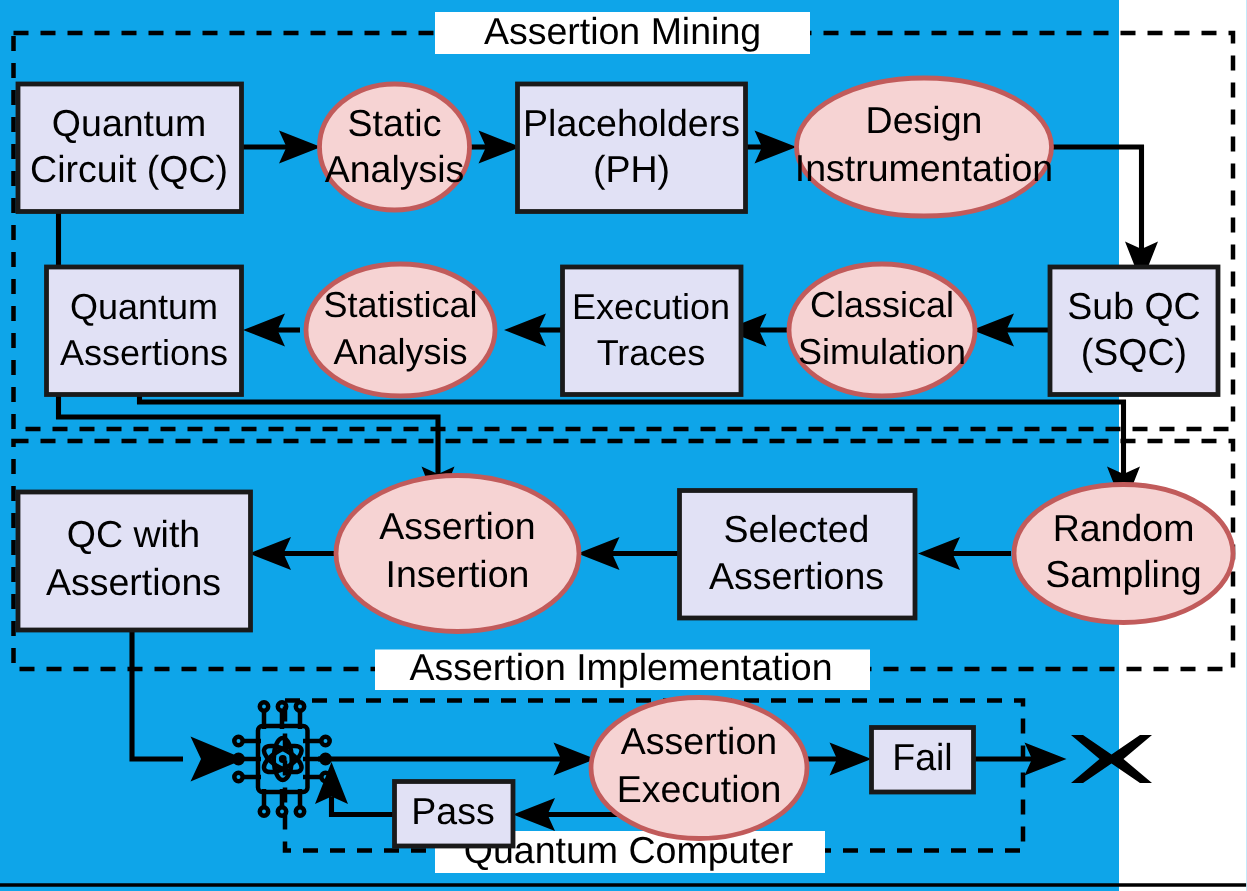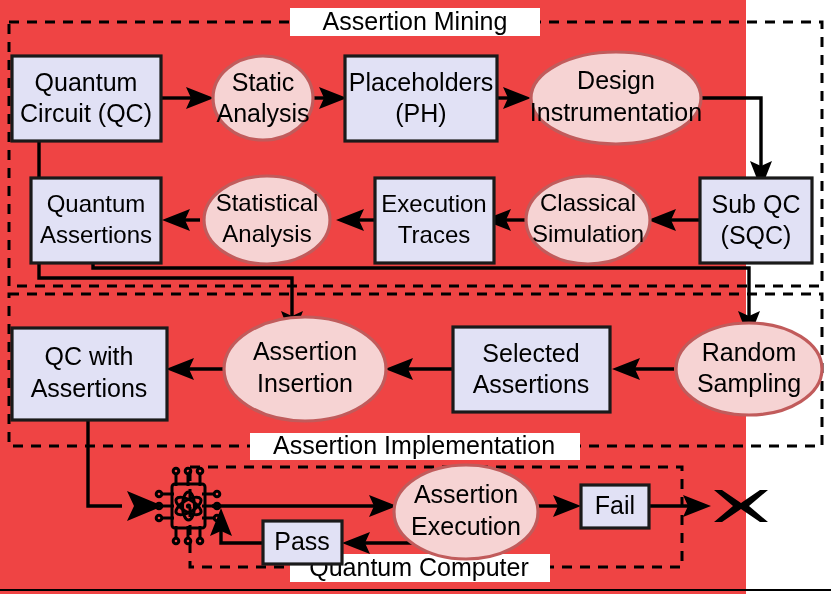--- a/index.html
+++ b/index.html
@@ -10,21 +10,21 @@
   body {
     width: 831px;
     height: 594px;
     font-family: "Liberation Sans", sans-serif;
     overflow: hidden;
   }
   #diagram-root {
     position: relative;
     width: 746px;
     height: 594px;
-    background: #ef4444;
+    background: #0ea5e9;
   }
   svg#flow {
     display: block;
     width: 831px;
     height: 594px;
   }
   .node-box {
     fill: #e1e1f5;
     stroke: #1a1a1a;
     stroke-width: 3.2;

